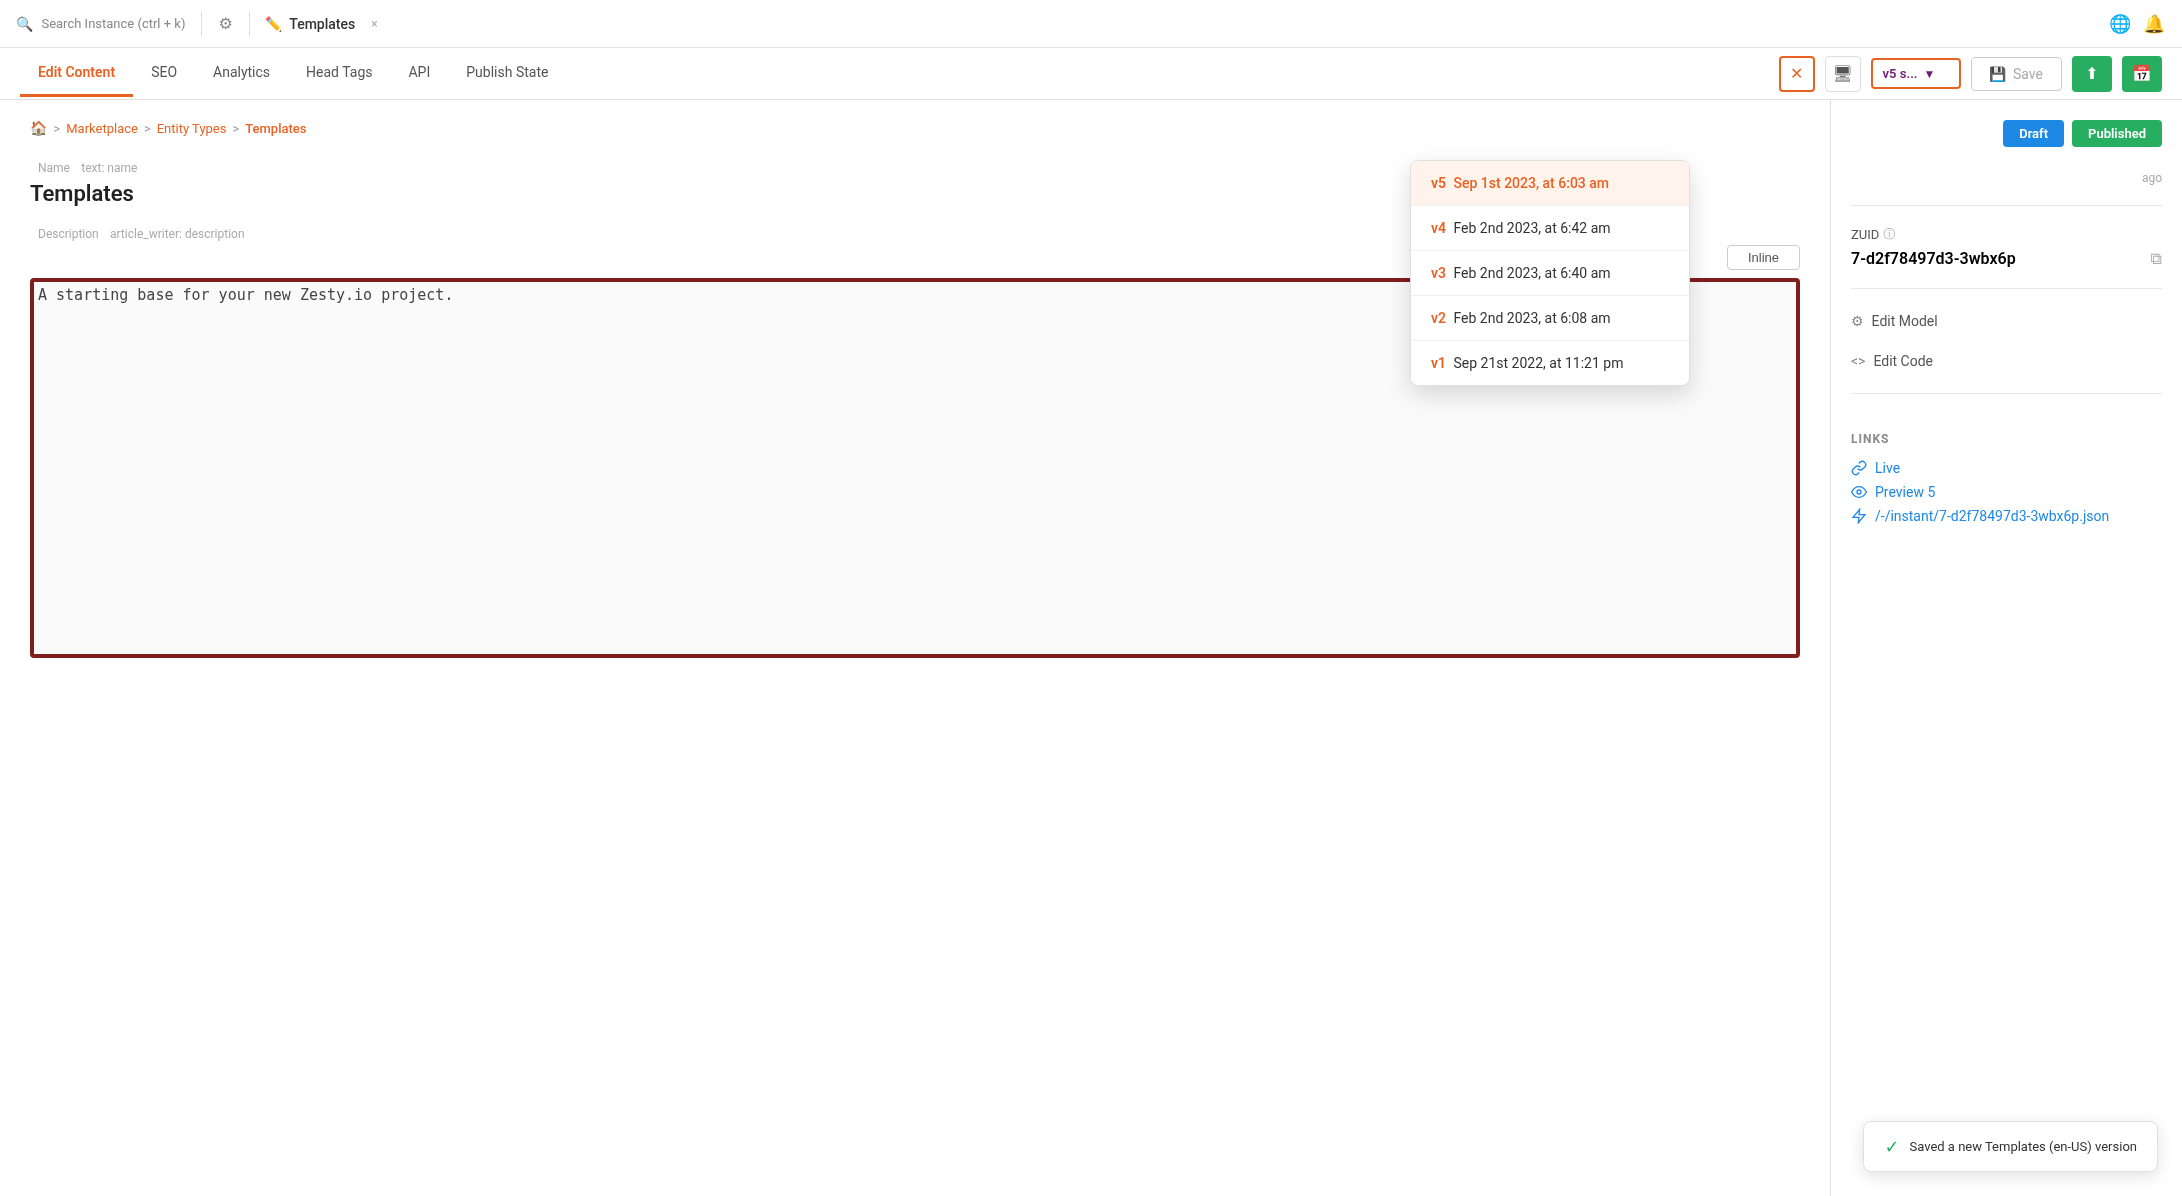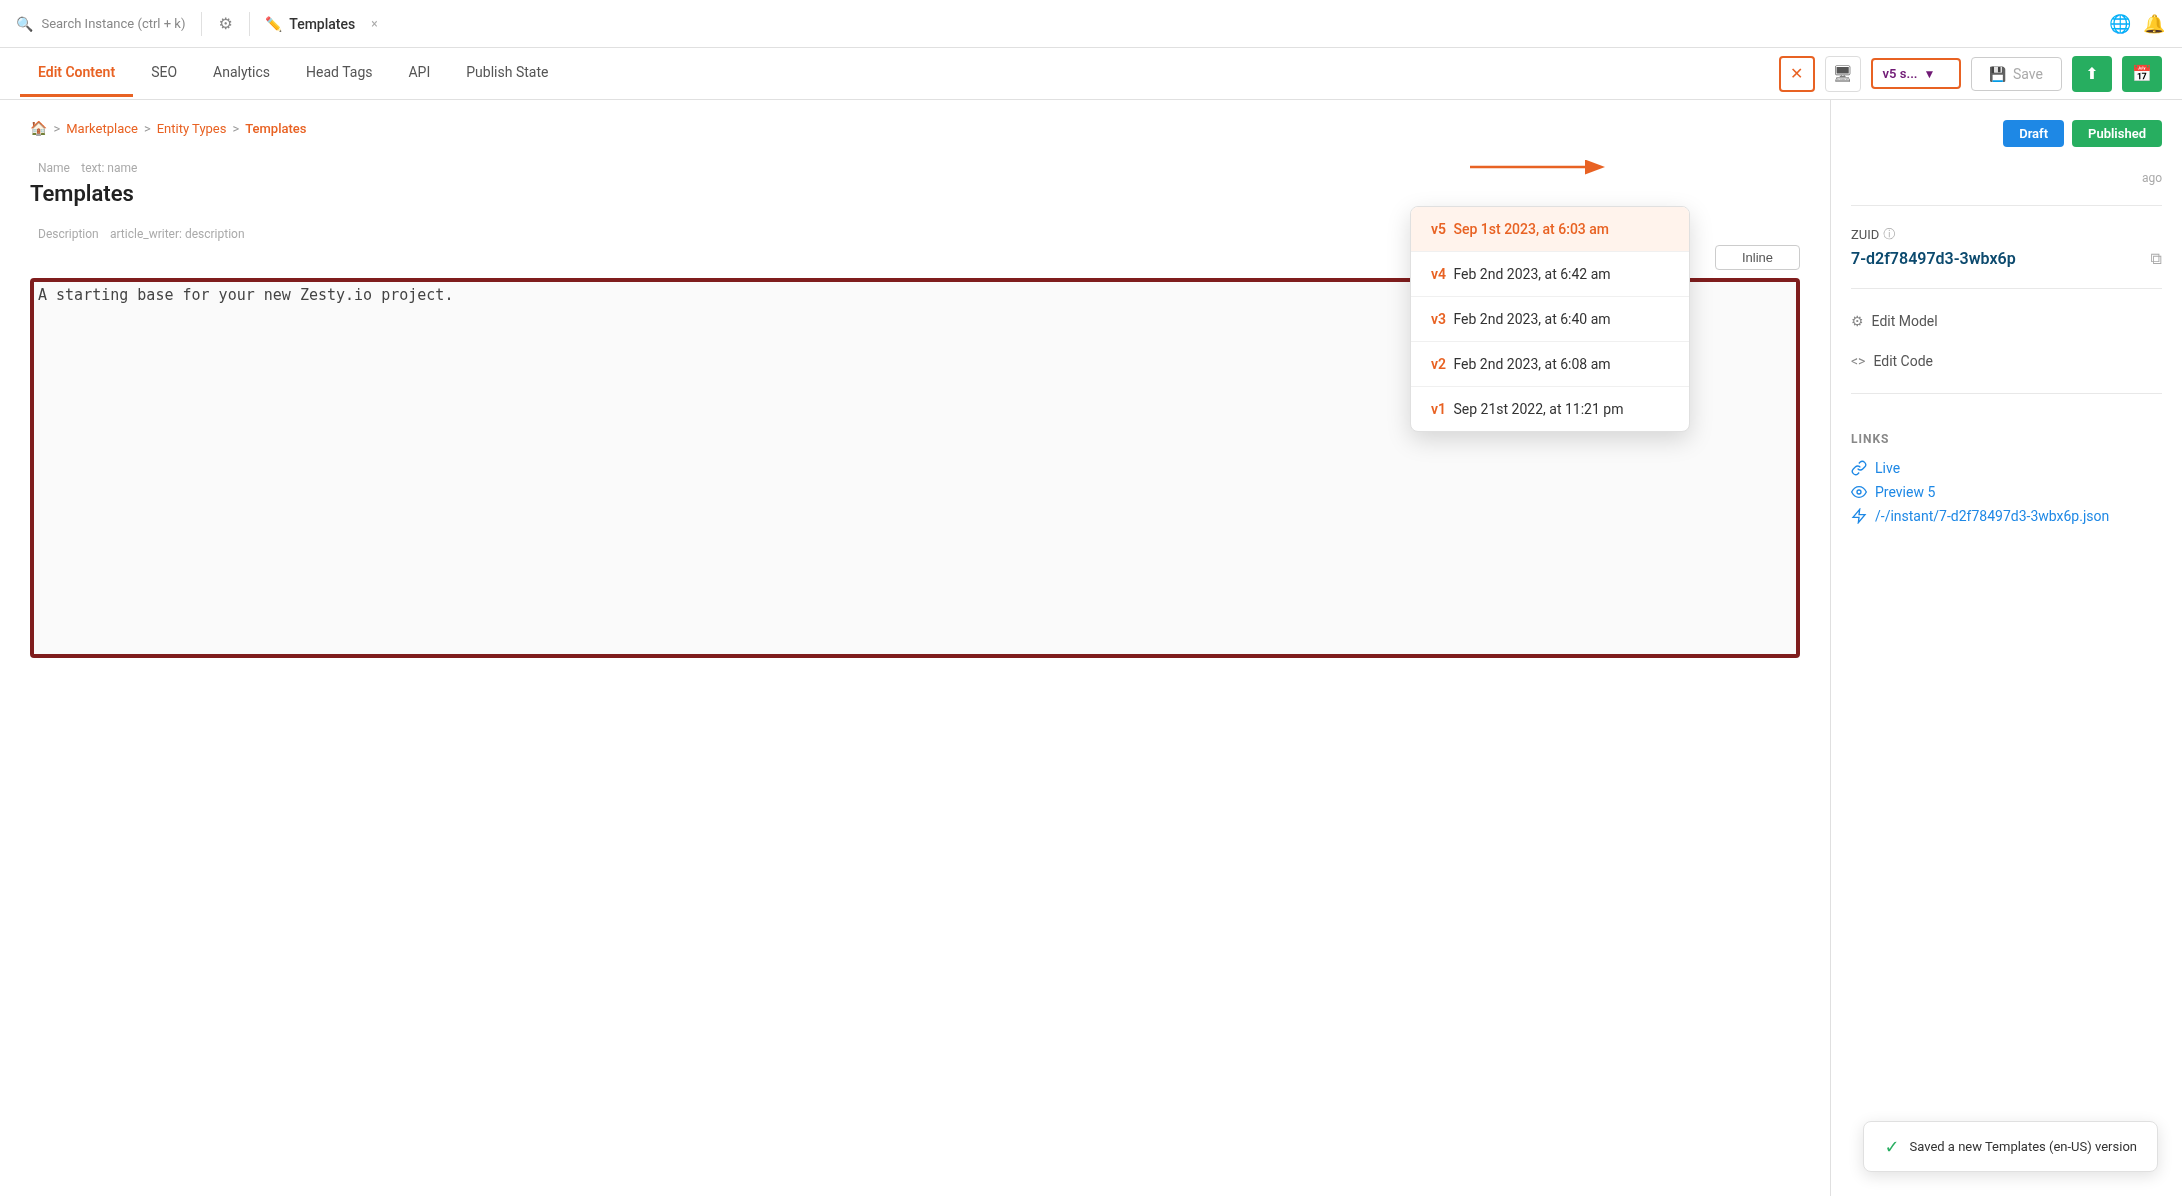--- a/index.html
+++ b/index.html
@@ -107,37 +107,36 @@
 
     .desc-label {
       font-size: 13px; color: #333; margin-bottom: 4px;
     }
     .desc-label span { color: #aaa; font-size: 12px; margin-left: 8px; }
 
     .desc-toolbar {
       display: flex; justify-content: flex-end; margin-bottom: 8px;
     }
     .btn-inline {
-      padding: 4px 26px; border: 1px solid #ccc; border-radius: 4px;
+      padding: 4px 20px; border: 1px solid #ccc; border-radius: 4px;
       background: #fff; color: #555; cursor: pointer; font-size: 13px;
     }
 
     .desc-textarea {
       width: 100%; min-height: 380px; border: 4px solid #7f1d1d; border-radius: 4px;
       padding: 4px; font-size: 15px; color: #444; resize: none;
       background: #fafafa; outline: none;
     }
 
     
     .dropdown-overlay {
       position: absolute; top: 60px; right: 140px;
       background: #fff; border: 1px solid #e0e0e0; border-radius: 8px;
       box-shadow: 0 8px 24px rgba(0,0,0,0.15); z-index: 100; min-width: 280px;
       overflow: hidden;
-      margin-top: 46px;
     }
     .dropdown-item {
       padding: 14px 20px; font-size: 14px; cursor: pointer; color: #333;
       border-bottom: 1px solid #f0f0f0;
     }
     .dropdown-item:last-child { border-bottom: none; }
     .dropdown-item.selected {
       background: #fff3ec; color: #e86223; font-weight: 500;
     }
     .dropdown-item .v-label { font-weight: 600; margin-right: 4px; color: #e86223; }
@@ -172,21 +171,21 @@
 
     .zuidfield {
       display: flex; align-items: center; gap: 10px;
     }
     .zuidfield-label {
       display: flex; align-items: center; gap: 4px; font-size: 13px; color: #555;
       margin-bottom: 6px;
     }
     .zuidfield-label .info-icon { color: #aaa; font-size: 12px; }
     .zuidvalue {
-      font-size: 16px; font-weight: 600; color: #0c4a6e; flex: 1;
+      font-size: 16px; font-weight: 600; color: #000000; flex: 1;
     }
     .copy-icon { color: #aaa; font-size: 16px; cursor: pointer; }
 
     .sidebar-link {
       display: flex; align-items: center; gap: 8px;
       color: #1e88e5; font-size: 14px; cursor: pointer; text-decoration: none;
       padding: 4px 0;
       text-align: right;
     }
     .sidebar-link svg { width: 16px; height: 16px; }

